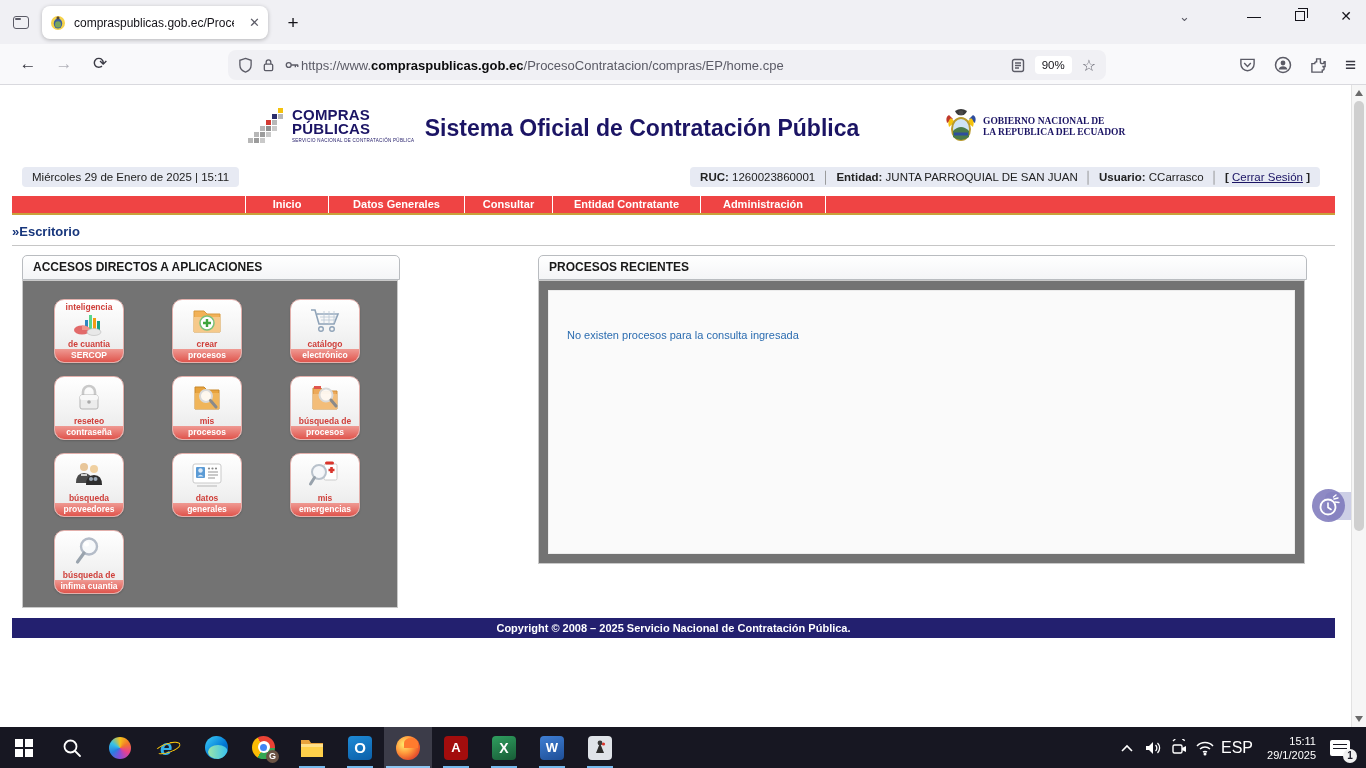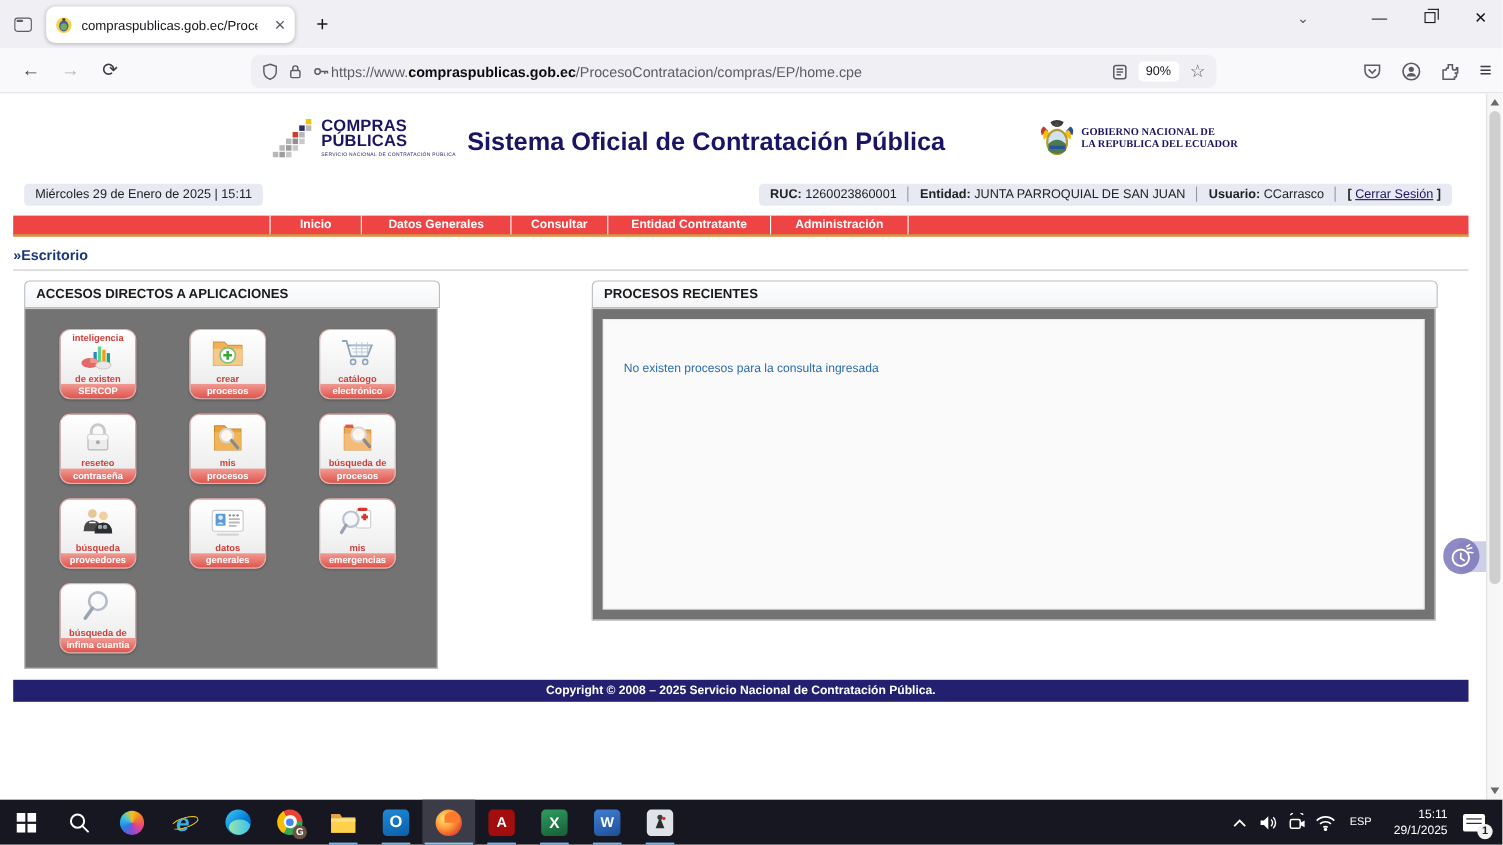--- a/index.html
+++ b/index.html
@@ -89,21 +89,21 @@
   
   .taskbar { position:absolute; left:0; top:727px; width:1366px; height:41px; background:#171722; display:flex; align-items:stretch; }
   .tb-left { display:flex; }
   .tbcell { width:48px; display:flex; align-items:center; justify-content:center; position:relative; }
   .tbcell.active { background:#3c3c49; }
   .tbcell .runline { position:absolute; bottom:0; left:11px; right:11px; height:2px; background:#76b9ed; }
   .tbcell.active .runline { left:2px; right:2px; background:#8ec6f2; }
   .appsq { width:24px; height:24px; border-radius:4px; display:flex; align-items:center; justify-content:center; font-weight:bold; color:#fff; }
   .tray { margin-left:auto; display:flex; align-items:center; padding-right:6px; }
   .trayitem { display:flex; align-items:center; justify-content:center; width:26px; height:40px; color:#fff; }
-  .lang { font-size:10px; color:#fff; width:38px; text-align:center; }
+  .lang { font-size:16px; color:#fff; width:38px; text-align:center; }
   .clockblk { width:64px; text-align:right; color:#fff; font-size:11px; line-height:14px; padding-right:4px; }
   .notif { position:relative; width:40px; height:40px; display:flex; align-items:center; justify-content:center; }
   .notif .bubble { width:20px; height:16px; background:#fff; border-radius:2px; position:relative; }
   .notif .bubble:before { content:""; position:absolute; left:3px; top:4px; width:14px; height:1.6px; background:#171722; box-shadow:0 4px 0 #171722; }
   .notif .badge { position:absolute; right:3px; bottom:5px; width:14px; height:14px; border-radius:50%; background:#f1f1f1; color:#1c1c28; font-size:10px; font-weight:bold; display:flex; align-items:center; justify-content:center; }
 </style>
 </head>
 <body>
 
 <div class="stage">
@@ -253,21 +253,21 @@
             <svg width="36" height="26" viewBox="0 0 36 26">
               <rect x="14" y="9" width="3" height="11" fill="#2e86c1"></rect>
                 <rect x="18" y="4" width="3" height="16" fill="#58d68d"></rect>
               <rect x="22" y="7" width="3" height="13" fill="#f39c12"></rect>
                 <rect x="26" y="10" width="3" height="10" fill="#16a085"></rect>
               <ellipse cx="11" cy="19" rx="8" ry="4.5" fill="#e26a6a"></ellipse>
               <path d="M11 19 L19 19 A8 4.5 0 0 0 11 14.5 Z" fill="#f1948a"></path>
               <ellipse cx="23" cy="21" rx="7" ry="3.5" fill="#e8e8e8" stroke="#bbb" stroke-width=".6"></ellipse>
             </svg>
           </div>
-          <div class="lbl">de existen</div>
+          <div class="lbl">de cuantia</div>
           <div class="band">SERCOP</div>
         </div>
 
         <div class="tile">
           <div class="pict">
             <svg width="36" height="32" viewBox="0 0 36 32">
               <path d="M5 6 h10 l3 3 h13 v18 H5 Z" fill="#f2b157" stroke="#d89a3e" stroke-width="1"></path>
               <path d="M5 12 h26 v15 H5 Z" fill="#f6c98a"></path>
               <circle cx="18" cy="18" r="7" fill="#ffffff" stroke="#7ac17a" stroke-width="1.5"></circle>
               <path d="M18 14 v8 M14 18 h8" stroke="#3da53d" stroke-width="2.4"></path>

